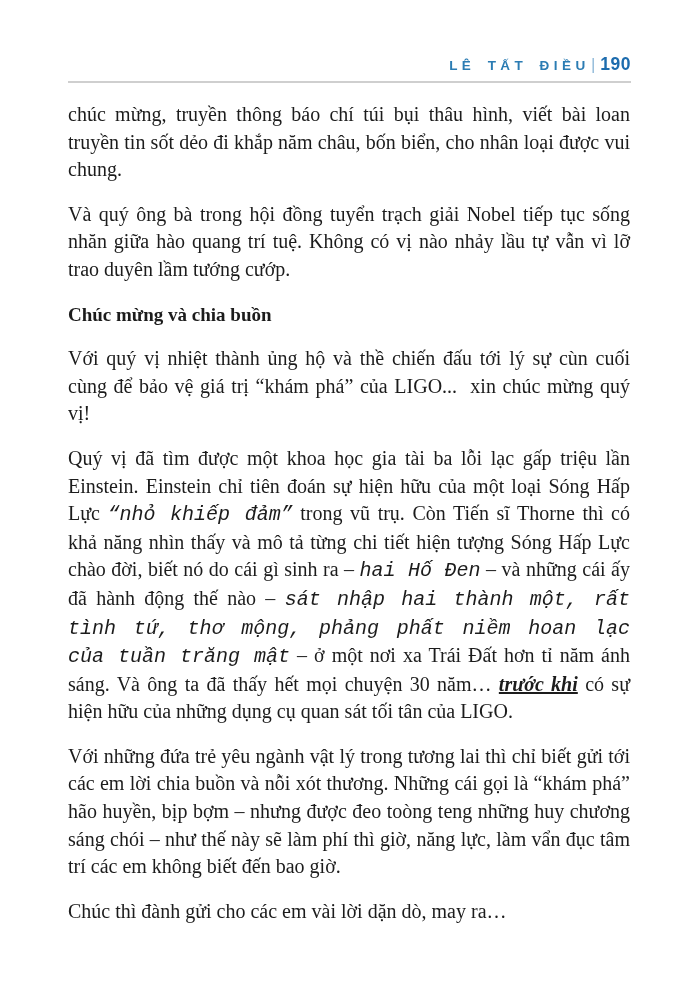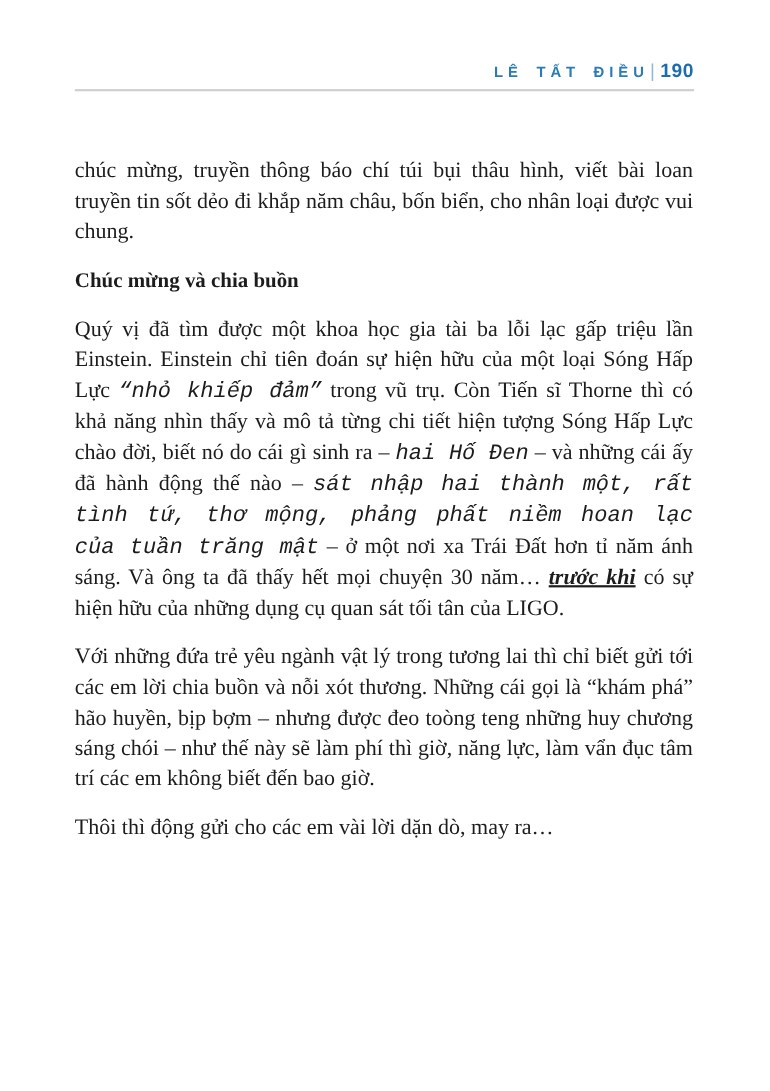--- a/index.html
+++ b/index.html
@@ -52,21 +52,20 @@
   }
   .content {
     position: absolute;
     top: 101px;
     left: 68px;
     width: 562px;
     font-size: 20px;
     line-height: 27.6px;
     text-align: justify;
     color: #1c1c1c;
-    margin-top: 41px;
   }
   .content p {
     margin: 0 0 17px 0;
   }
   .content h2 {
     font-size: 19px;
     line-height: 27.6px;
     font-weight: 700;
     margin: 4px 0 17px 0;
     text-align: left;
@@ -78,18 +77,20 @@
 </style>
 </head>
 <body>
 
 <div class="page">
   <div class="header">
     <span class="author">LÊ TẤT ĐIỀU</span><span class="sep">|</span><span class="pagenum">190</span>
   </div>
   <div class="content" id="content">
       <p><span class="run-normal">chúc mừng, truyền thông báo chí túi bụi thâu hình, viết bài loan truyền tin sốt dẻo đi khắp năm châu, bốn biển, cho nhân loại được vui chung.</span></p>
+      <p><span class="run-normal">Và quý ông bà trong hội đồng tuyển trạch giải Nobel tiếp tục sống nhăn giữa hào quang trí tuệ. Không có vị nào nhảy lầu tự vẫn vì lỡ trao duyên lầm tướng cướp.</span></p>
       <h2><span class="run-bold">Chúc mừng và chia buồn</span></h2>
+      <p><span class="run-normal">Với quý vị nhiệt thành ủng hộ và thề chiến đấu tới lý sự cùn cuối cùng để bảo vệ giá trị “khám phá” của LIGO...&nbsp; xin chúc mừng quý vị!</span></p>
       <p><span class="run-normal">Quý vị đã tìm được một khoa học gia tài ba lỗi lạc gấp triệu lần Einstein. Einstein chỉ tiên đoán sự hiện hữu của một loại Sóng Hấp Lực </span><span class="run-italic">“nhỏ khiếp đảm”</span><span class="run-normal"> trong vũ trụ. Còn Tiến sĩ Thorne thì có khả năng nhìn thấy và mô tả từng chi tiết hiện tượng Sóng Hấp Lực chào đời, biết nó do cái gì sinh ra – </span><span class="run-italic">hai Hố Đen</span><span class="run-normal"> – và những cái ấy đã hành động thế nào – </span><span class="run-italic">sát nhập hai thành một, rất tình tứ, thơ mộng, phảng phất niềm hoan lạc của tuần trăng mật</span><span class="run-normal"> – ở một nơi xa Trái Đất hơn tỉ năm ánh sáng. Và ông ta đã thấy hết mọi chuyện 30 năm… </span><span class="run-bold-italic">trước khi</span><span class="run-normal"> có sự hiện hữu của những dụng cụ quan sát tối tân của LIGO.</span></p>
       <p><span class="run-normal">Với những đứa trẻ yêu ngành vật lý trong tương lai thì chỉ biết gửi tới các em lời chia buồn và nỗi xót thương. Những cái gọi là “khám phá” hão huyền, bịp bợm – nhưng được đeo toòng teng những huy chương sáng chói – như thế này sẽ làm phí thì giờ, năng lực, làm vẩn đục tâm trí các em không biết đến bao giờ.</span></p>
-      <p><span class="run-normal">Thôi thì động gửi cho các em vài lời dặn dò, may ra…</span></p>
+      <p><span class="run-normal">Chúc thì đành gửi cho các em vài lời dặn dò, may ra…</span></p>
     </div>
 </div>
 
 </body></html>

